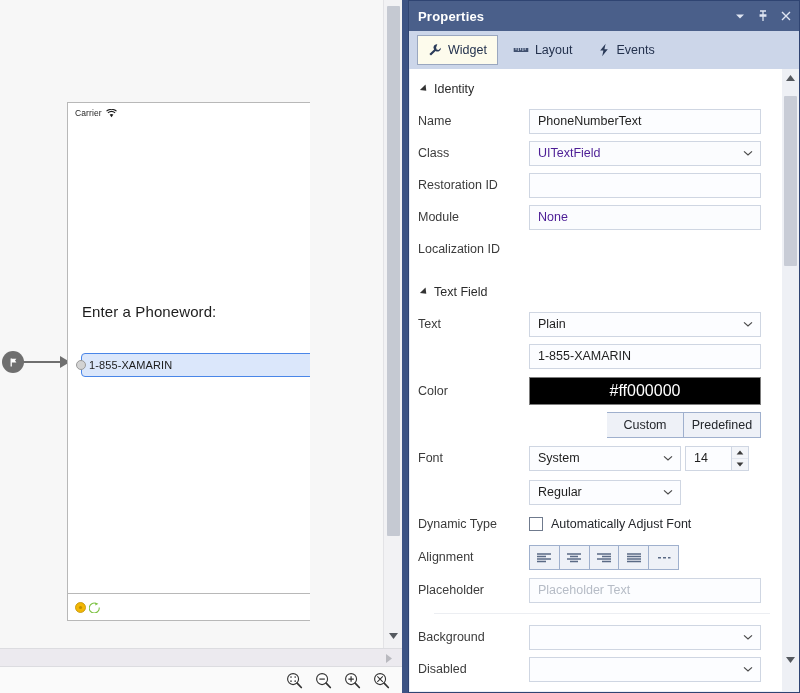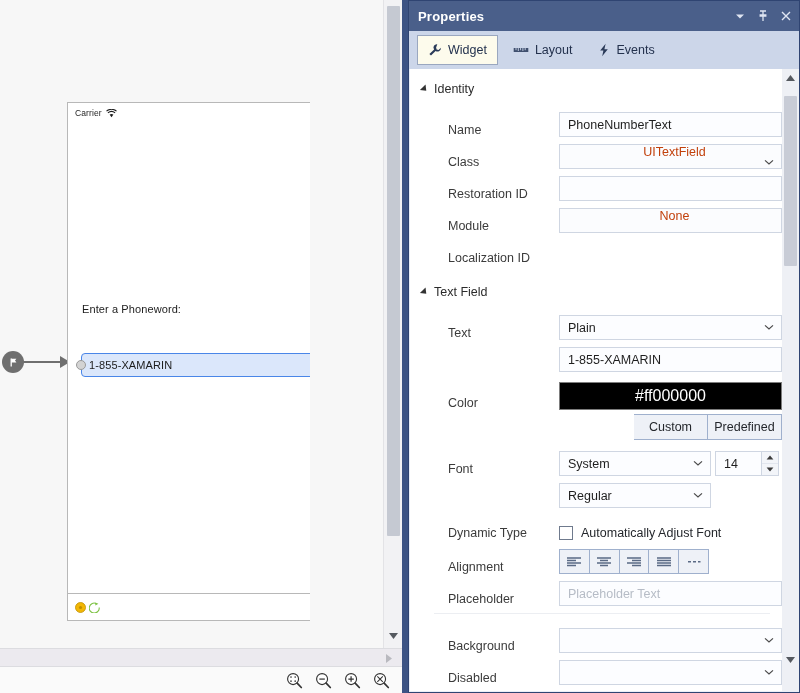--- a/index.html
+++ b/index.html
@@ -47,21 +47,21 @@
   #status-bar {
     position: absolute; left: 0; top: 0; width: 100%; height: 20px;
     display: flex; align-items: center; padding: 0 7px;
     font-size: 8.5px; color: #1d1d1d;
   }
   #carrier-label { letter-spacing: .1px; }
   #wifi-icon { margin-left: 4px; display: block; }
   #battery-icon { margin-left: auto; display: block; }
   #phone-label {
     position: absolute; left: 14px; top: 200px;
-    font-size: 11px; color: #1c1c1c; letter-spacing: .1px;
+    font-size: 15px; color: #1c1c1c; letter-spacing: .1px;
   }
   #phone-textfield {
     position: absolute; left: 13px; top: 250px; width: 250px; height: 24px;
     background: #dbe7fb; border: 1.6px solid #4a86e8; border-radius: 4px;
     display: flex; align-items: center; padding-left: 7px;
     font-size: 11px; color: #1c1c1c; letter-spacing: .1px;
   }
   .handle {
     position: absolute; top: 257px; width: 10px; height: 10px;
     border-radius: 50%; background: #d3d3d3; border: 1px solid #9a9a9a;
@@ -159,32 +159,32 @@
     display: flex; align-items: center; gap: 7px;
     padding: 13px 0 9px 12px; font-size: 12.5px; color: #2b2b2b;
   }
   .tri {
     width: 0; height: 0;
     border-left: 5px solid #333; border-top: 4px solid transparent;
     border-bottom: 4px solid transparent;
     transform: rotate(45deg); margin-top: -1px;
   }
   .row {
-    display: flex; align-items: flex-end; min-height: 32px; padding-left: 38px;
+    display: flex; align-items: center; min-height: 32px; padding-left: 8px;
   }
   .row-label {
     width: 111px; flex: none; font-size: 12.5px; color: #3b3b3b;
   }
   .ctl {
     height: 25px; border: 1px solid #cfd6e2; background: #fcfdff;
     font-size: 12.5px; color: #1f1f1f;
     display: flex; align-items: center; padding-left: 8px;
   }
   .ctl.wide { width: 232px; }
-  .ctl.disabled { background: #fbfcfe; color: #c2410c; flex-direction: column; }
+  .ctl.disabled { background: #fbfcfe; color: #4c1d95; }
   .chev { margin-left: auto; margin-right: 7px; display: block; flex: none; }
   .placeholder-txt { color: #b6bcc6; }
 
   #color-swatch {
     width: 232px; height: 28px; background: #000000; border: 1px solid #7d7d7d;
     display: flex; align-items: center; justify-content: center;
     color: #ffffff; font-size: 16px;
   }
   #color-modes { display: flex; width: 232px; height: 26px; }
   .mode-btn {

